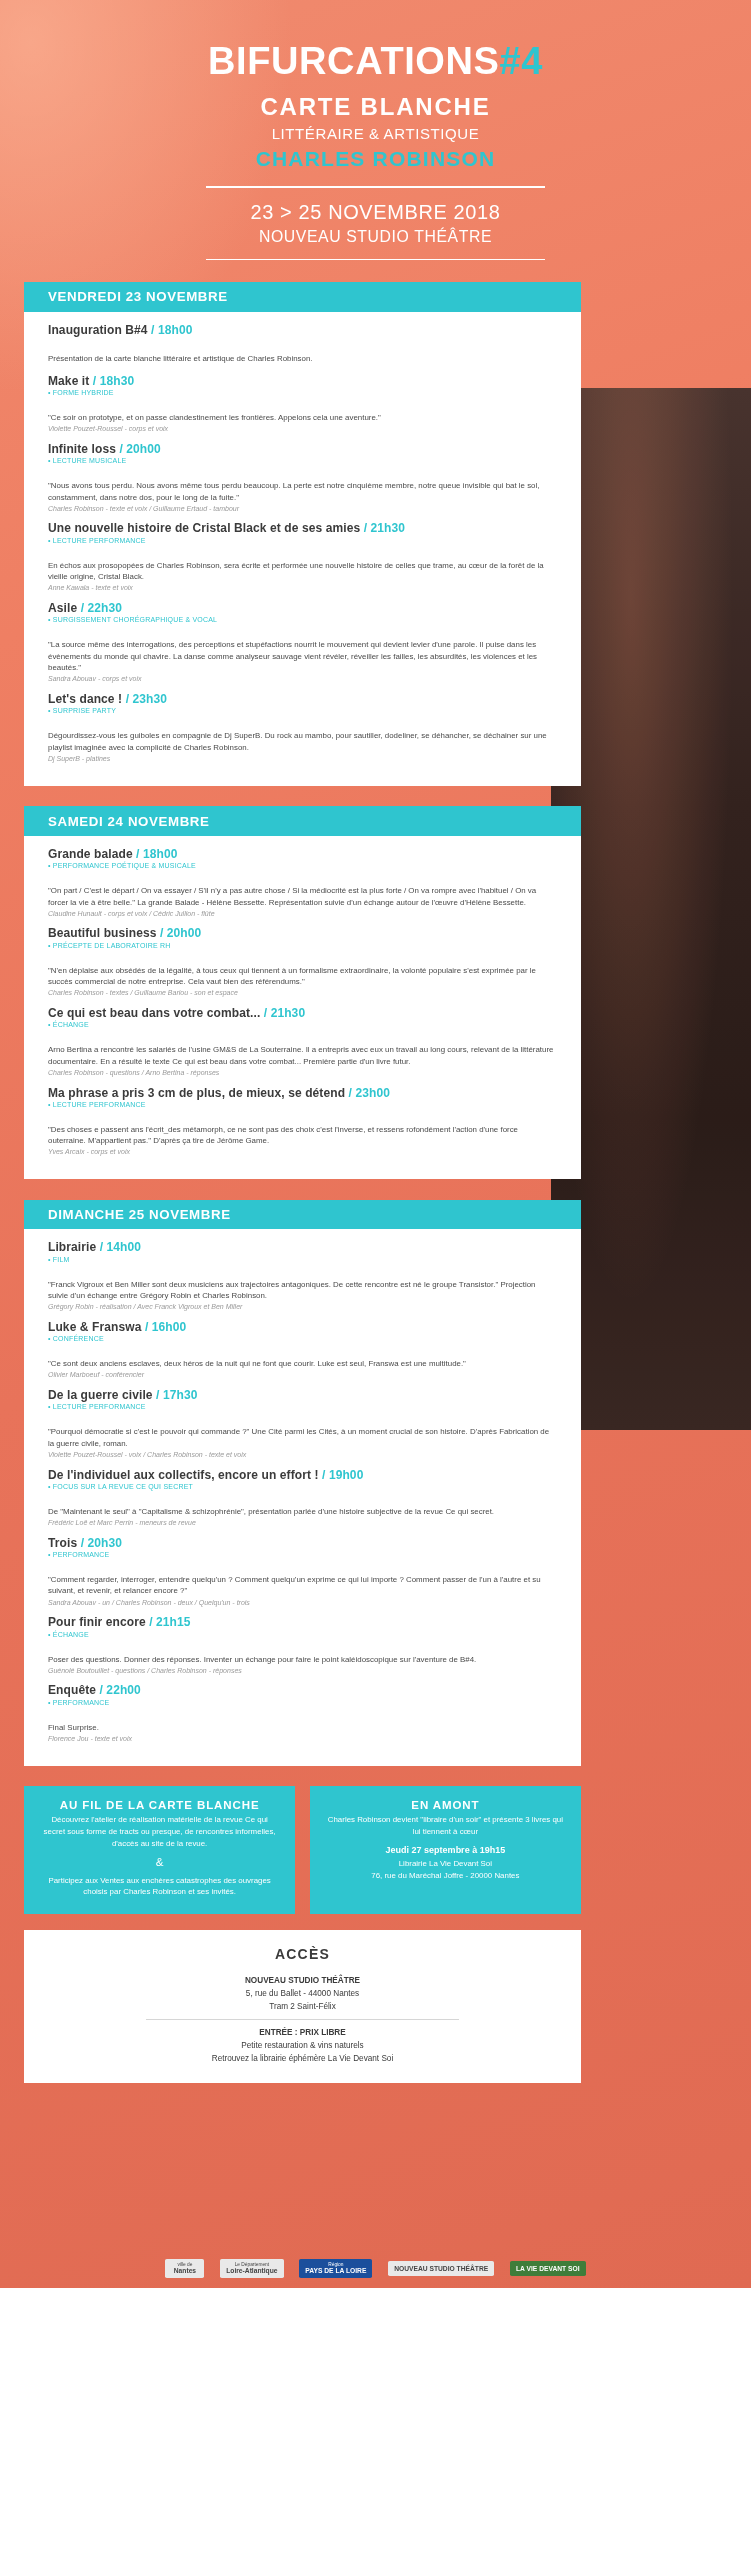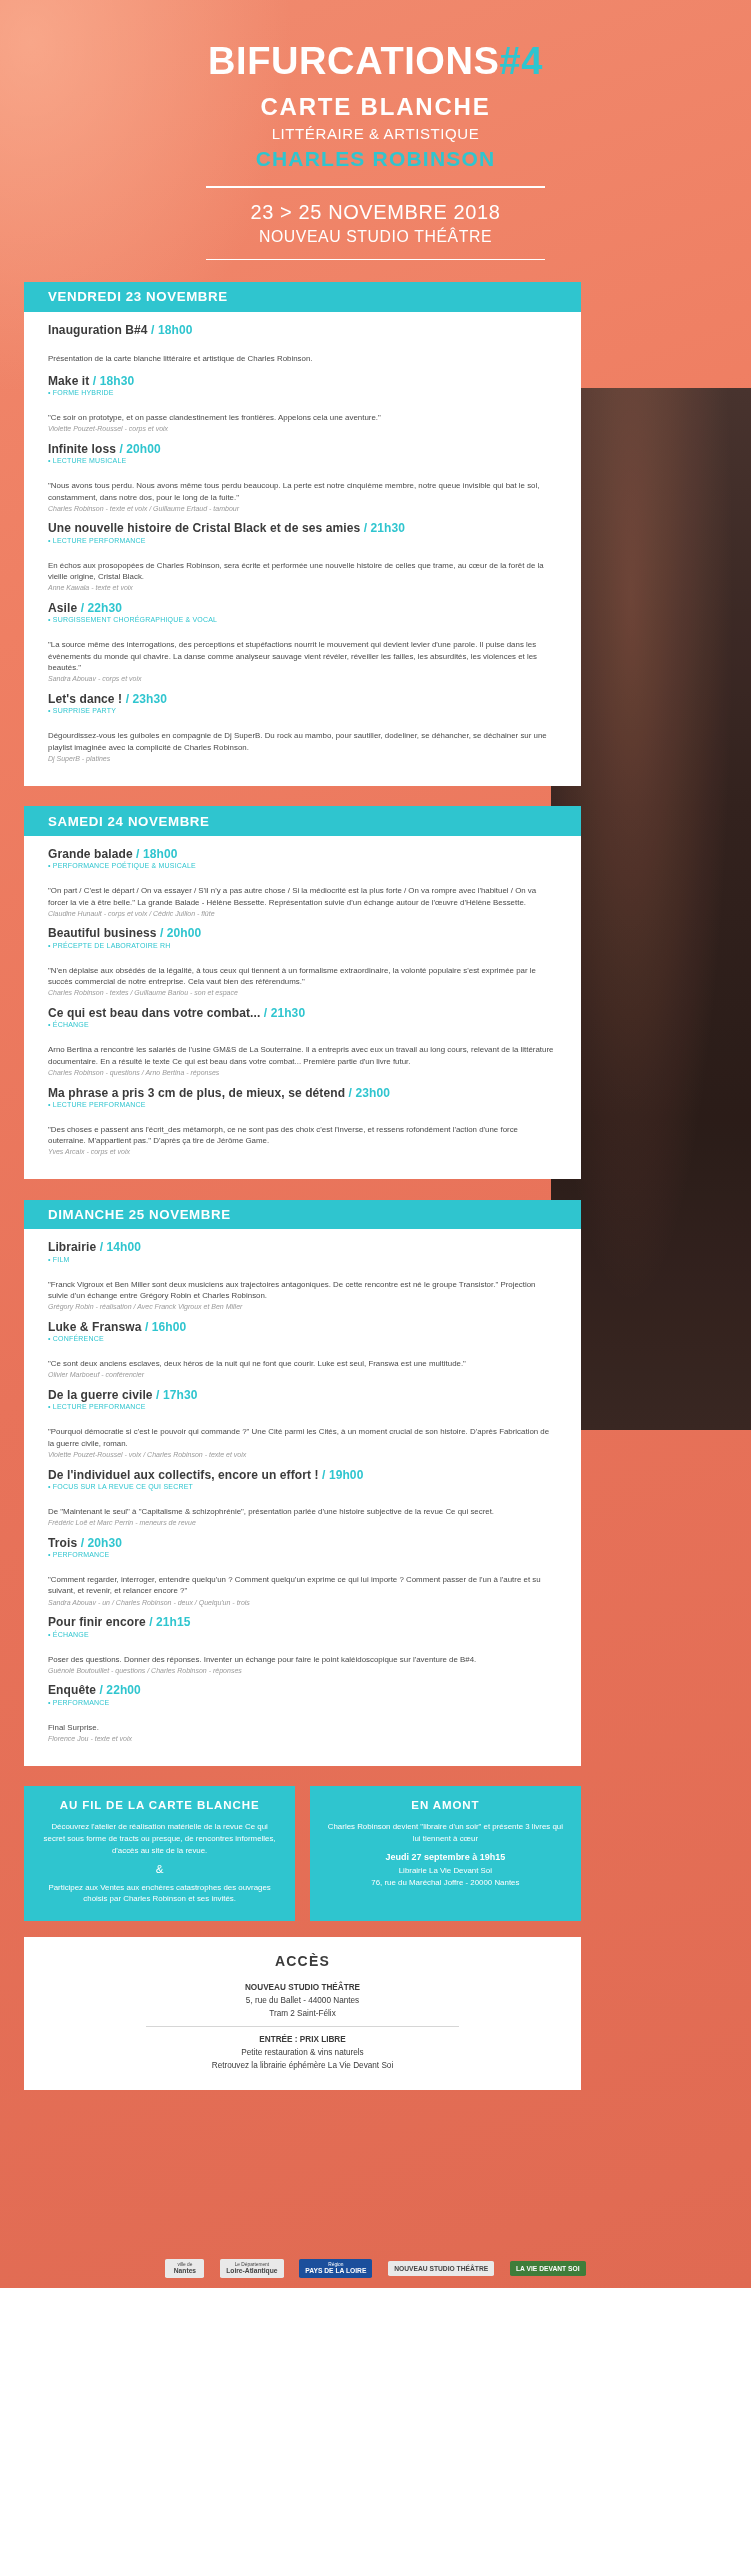--- a/index.html
+++ b/index.html
@@ -136,21 +136,21 @@
     background: #2fc5cf;
     color: #ffffff;
     flex: 1;
     padding: 13.3px 17px 15.8px 17px;
     text-align: center;
   }
   .tealbox h3 {
     font-size: 11.5px;
     font-weight: bold;
     letter-spacing: 0.9px;
-    margin-bottom: 10px;
+    margin-bottom: 3px;
   }
   .tealbox p {
     font-size: 7.9px;
     line-height: 1.5;
   }
   .tealbox .amp { font-size: 11.5px; margin: 3.6px 0; }
   .tealbox .big { font-size: 9px; font-weight: bold; margin-top: 6px; }
 
   
   .two-col-white {

